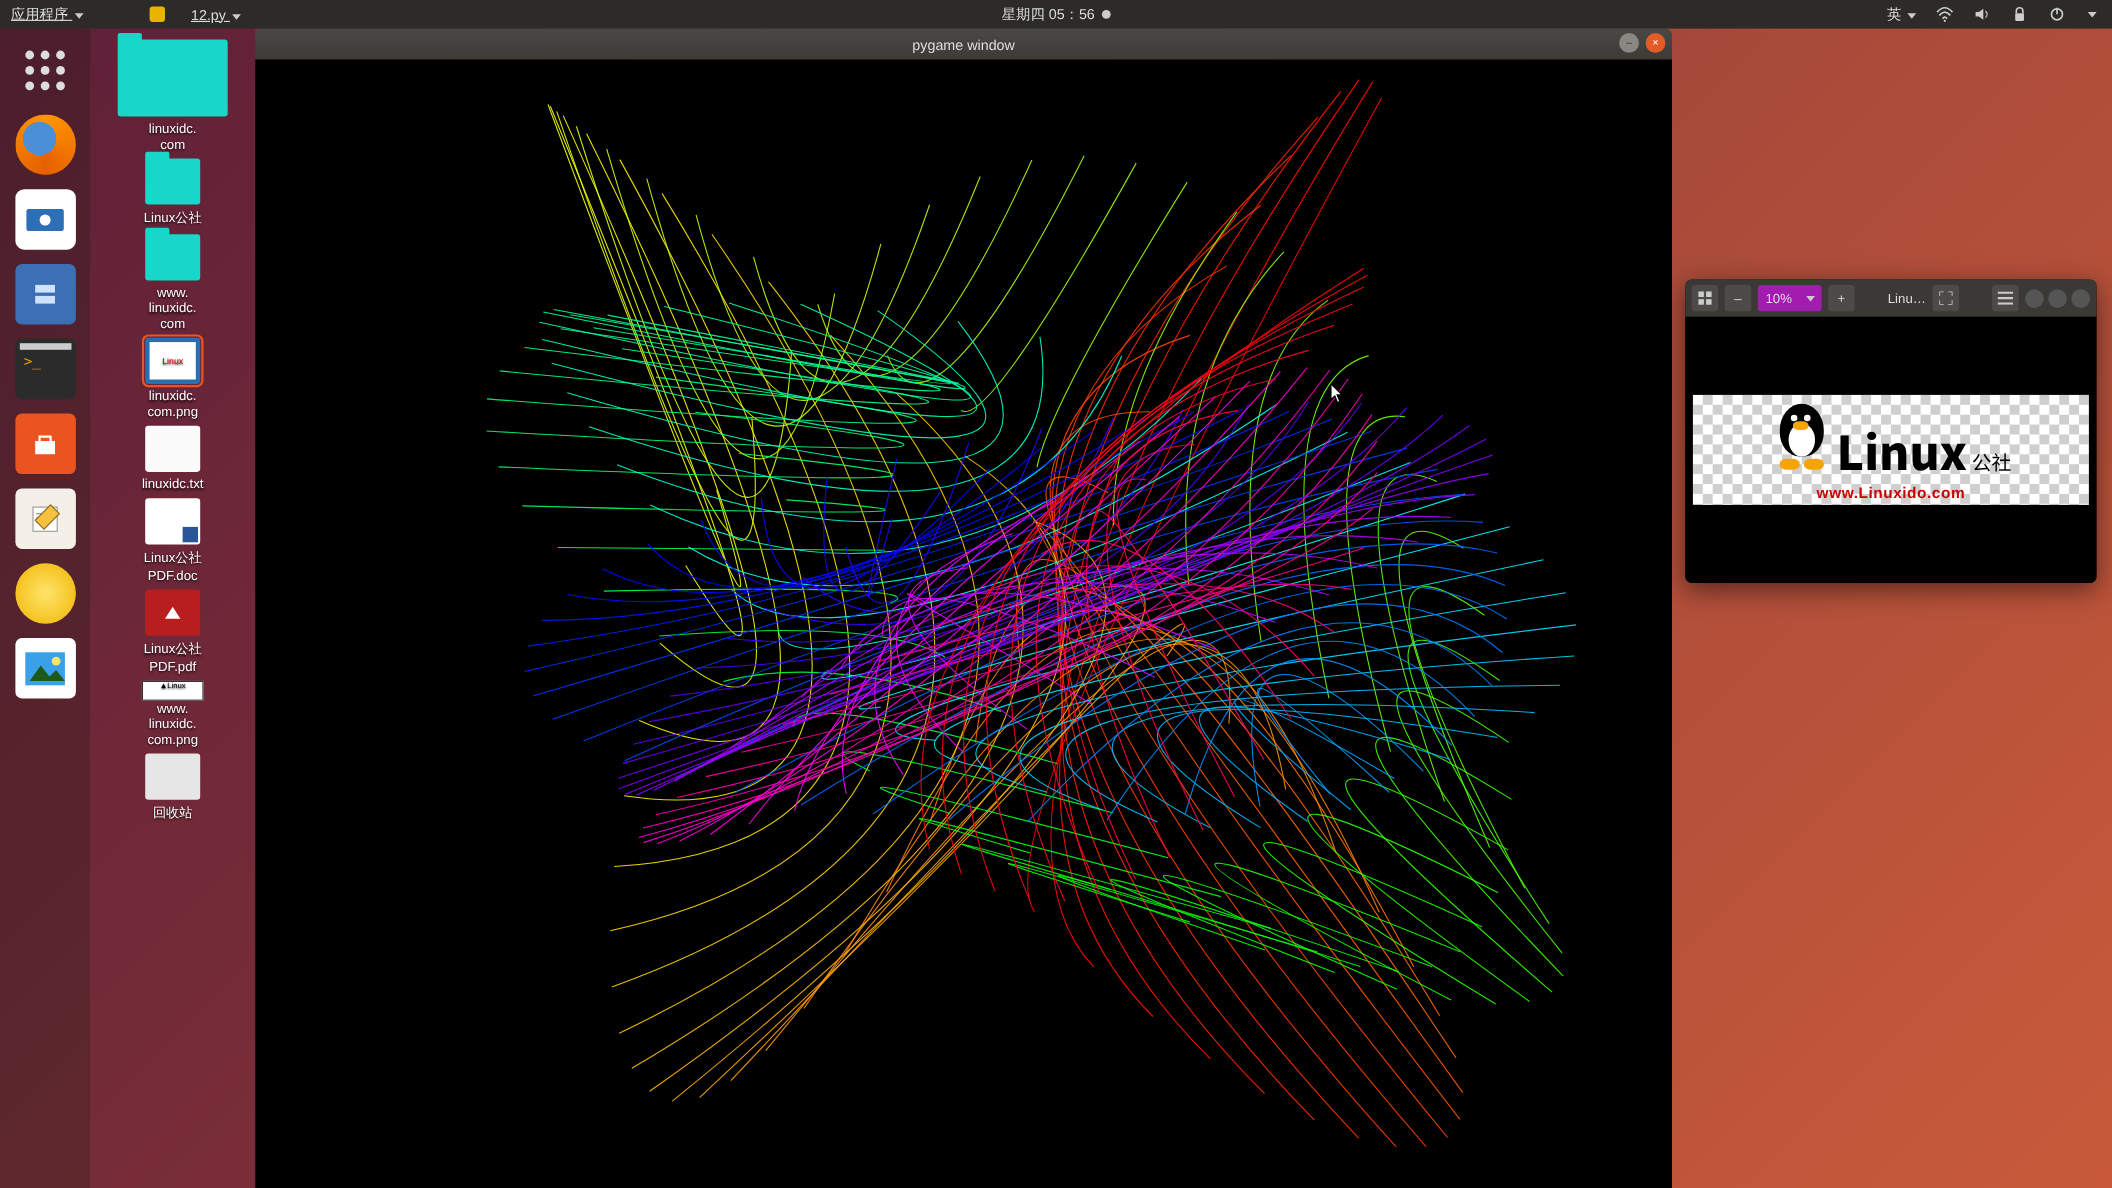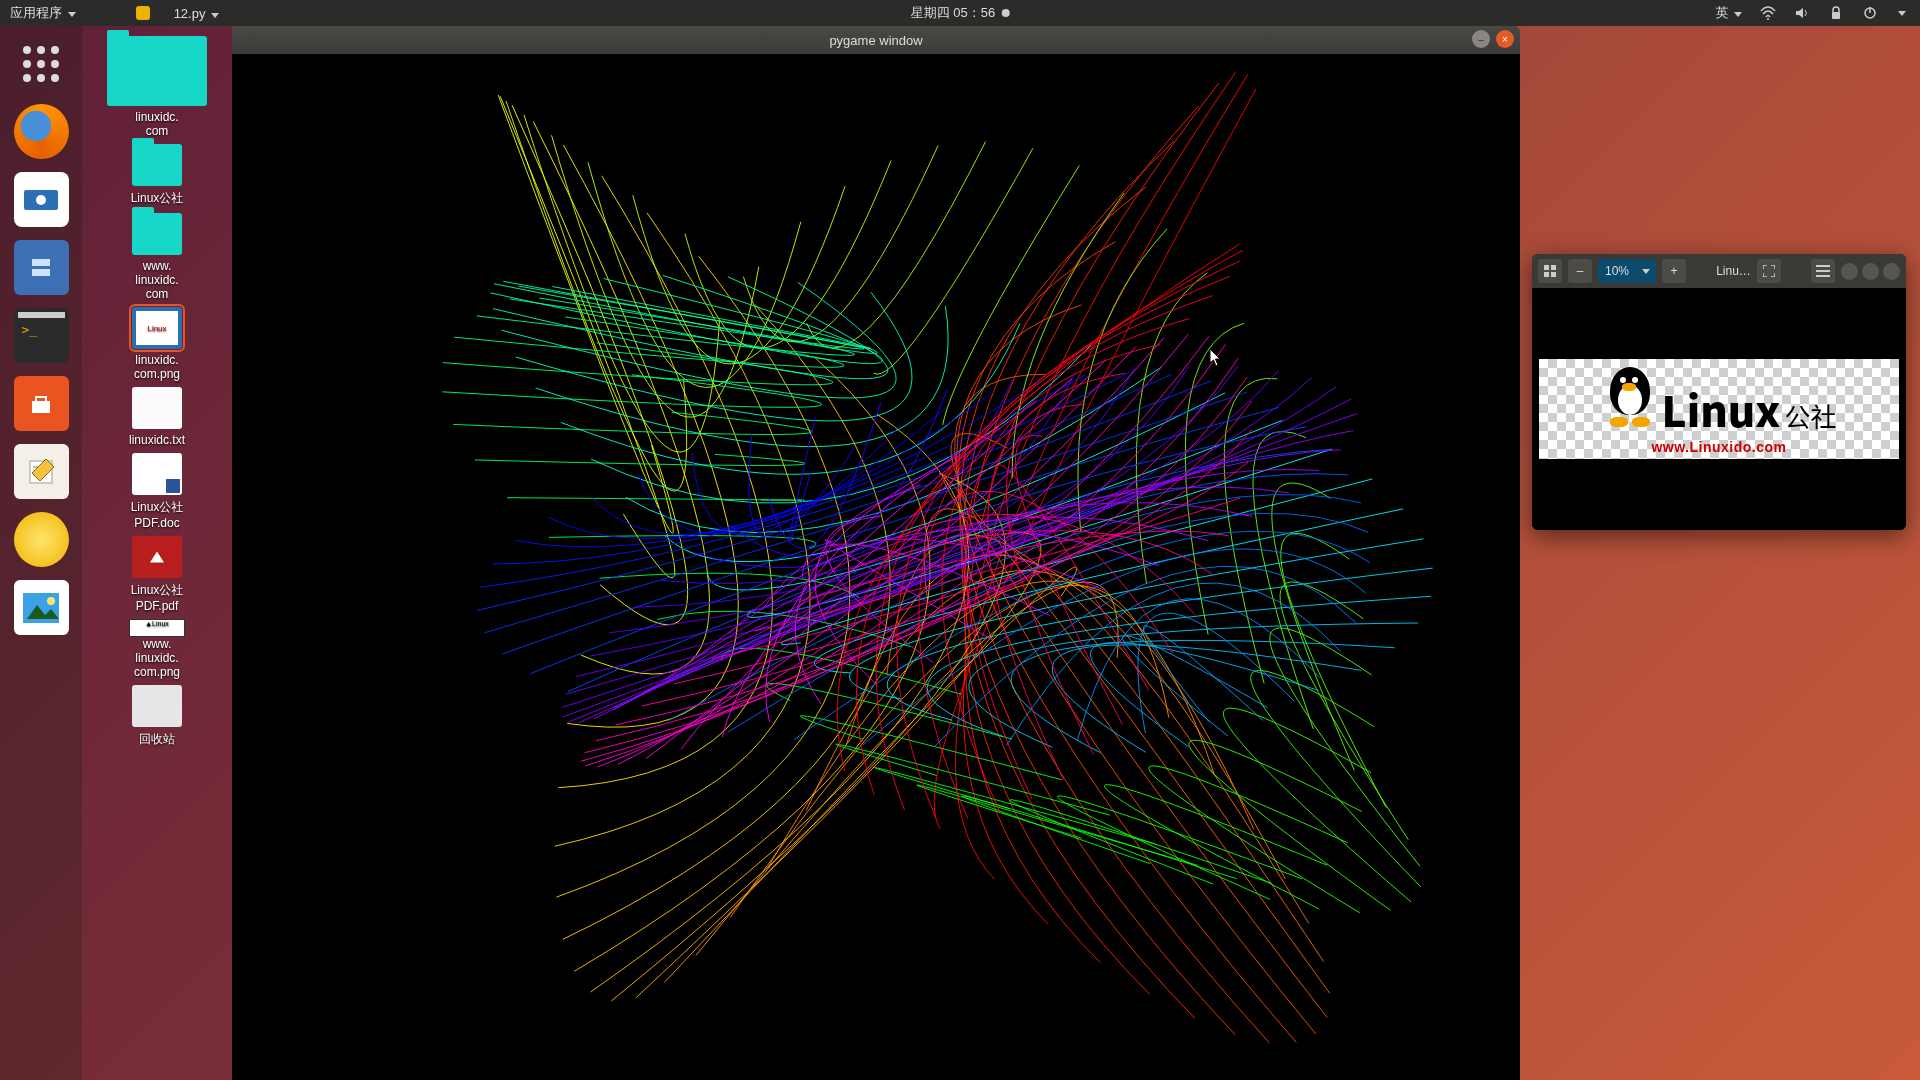--- a/index.html
+++ b/index.html
@@ -1,20 +1,20 @@
 <!DOCTYPE html>
 <html><head>
 <meta charset="utf-8">
 <style>
 * { margin:0; padding:0; box-sizing:border-box; font-family: sans-serif; }
 body { width:1920px; height:1080px; overflow:hidden; background:linear-gradient(135deg,#6b2a3a 0%,#a84a3a 55%,#c85a3a 100%); }
 
 
 .topbar { position:absolute; top:0; left:0; right:0; height:26px; background:#2c2b29; display:flex; align-items:center; color:#ddd; font-size:13px; z-index:200; }
-.topbar-left { display:flex; align-items:center; gap:24px; padding-left:10px; }
+.topbar-left { display:flex; align-items:center; gap:24px; padding-left:10px;text-decoration:underline; }
 .topbar-center { position:absolute; left:50%; transform:translateX(-50%); display:flex; align-items:center; gap:6px; }
 .topbar-right { margin-left:auto; display:flex; align-items:center; gap:18px; padding-right:14px; }
 .tri-down { width:0; height:0; border-left:4px solid transparent; border-right:4px solid transparent; border-top:5px solid #ccc; display:inline-block; margin-left:2px; }
 .rec-dot { width:8px; height:8px; background:#ccc; border-radius:50%; }
 .tb-icon { width:16px; height:16px; display:inline-flex; align-items:center; justify-content:center; }
 .py-icon { width:14px; height:14px; background:#e8b400; border-radius:3px; }
 
 
 .dock { position:absolute; left:0; top:26px; bottom:0; width:82px; background:rgba(50,20,35,.55); display:flex; flex-direction:column; align-items:center; padding-top:10px; gap:13px; z-index:150; }
 .dock-item { width:55px; height:55px; border-radius:8px; display:flex; align-items:center; justify-content:center; }
@@ -48,40 +48,40 @@
 .win-close { background:#e35b27; color:#fff; }
 .canvas-wrap { position:absolute; inset:28px 0 0 0; background:#000; }
 .canvas-wrap svg { width:100%; height:100%; }
 .cursor { position:absolute; width:12px; height:18px; }
 .cursor svg { width:100%; height:100%; }
 
 
 .viewer { position:absolute; right:14px; top:254px; width:374px; height:276px; background:#15110e; border-radius:6px; overflow:hidden; z-index:130; box-shadow:0 6px 24px rgba(0,0,0,.5); }
 .viewer-header { height:34px; background:#3b3936; display:flex; align-items:center; gap:6px; padding:0 6px; color:#ddd; font-size:12px; }
 .vh-btn { width:24px; height:24px; background:#4d4b48; border-radius:3px; display:flex; align-items:center; justify-content:center; }
-.zoom-box { display:flex; align-items:center; background:#0c4a6e; border-radius:3px; height:24px; }
+.zoom-box { display:flex; align-items:center; background:#a21caf; border-radius:3px; height:24px; }
 .zoom-box input{ width:38px; background:transparent; border:none; color:#ddd; font-size:12px; text-align:center; }
 .vh-spacer { flex:1; }
 .vh-title { max-width:60px; overflow:hidden; text-overflow:ellipsis; white-space:nowrap; }
 .vh-ctrls { display:flex; gap:4px; }
 .vh-ctrls span { width:17px; height:17px; border-radius:50%; background:#555;}
 .viewer-body { position:absolute; inset:34px 0 0 0; background:#000; display:flex; align-items:center; justify-content:center; }
 .logo-slab { width:360px; height:100px; background:repeating-conic-gradient(#cfcfcf 0 25%, #fff 0 50%) 0 0/18px 18px; display:flex; align-items:center; justify-content:center; flex-direction:column; }
 .logo-row { display:flex; align-items:baseline; gap:4px; }
 .tux { width:56px; height:64px; position:relative; }
 .tux-body { position:absolute; left:8px; top:4px; width:40px; height:48px; background:#000; border-radius:50% 50% 45% 45%; }
 .tux-belly { position:absolute; left:16px; top:22px; width:24px; height:30px; background:#fff; border-radius:50%; }
 .tux-eye { position:absolute; top:14px; width:6px; height:6px; background:#fff; border-radius:50%; }
 .tux-eye.l{left:18px;} .tux-eye.r{left:30px;}
 .tux-beak { position:absolute; left:20px; top:20px; width:14px; height:8px; background:#f6a400; border-radius:40%; }
 .tux-feet { position:absolute; bottom:0; left:8px; width:40px; height:12px; }
 .tux-feet:before,.tux-feet:after{content:'';position:absolute;bottom:0;width:18px;height:10px;background:#f6a400;border-radius:40%;}
 .tux-feet:before{left:0;} .tux-feet:after{right:0;}
 .logo-text-big { font-size:42px; font-weight:900; color:#000; font-family:"Noto Sans CJK SC",sans-serif; }
-.logo-text-cn { font-size:26px; color:#000; font-family:"Noto Sans CJK SC",sans-serif; }
+.logo-text-cn { font-size:18px; color:#000; font-family:"Noto Sans CJK SC",sans-serif; }
 .logo-url { font-size:14px; color:#c00; font-weight:600; letter-spacing:.5px; }
 </style>
 </head>
 <body>
 
 <div class="topbar">
   <div class="topbar-left">
     <span><span>应用程序</span> <span class="tri-down"></span></span>
     <span style="width:12px"></span>
     <span class="py-icon"></span>

